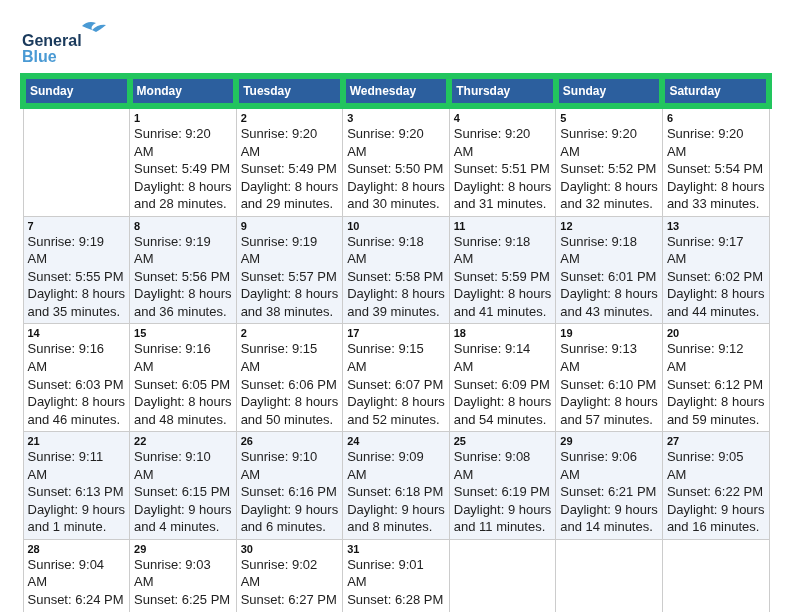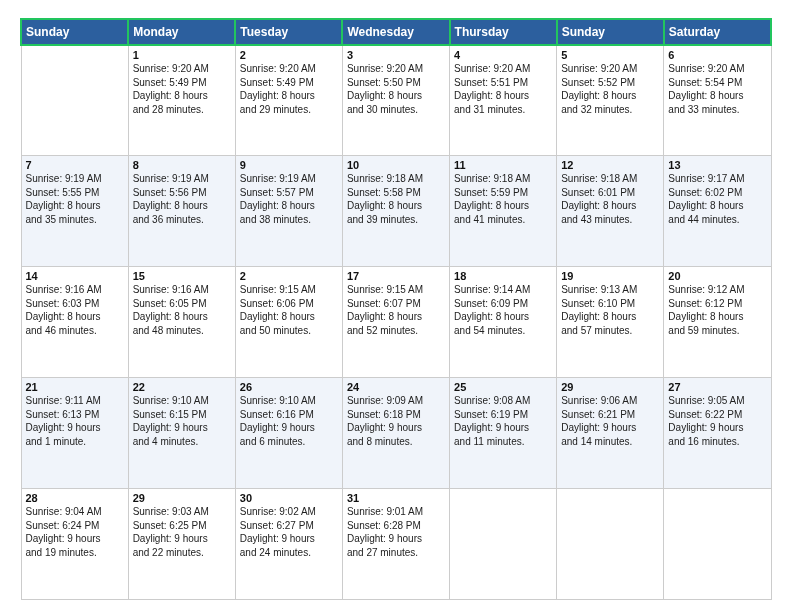--- a/index.html
+++ b/index.html
@@ -49,56 +49,72 @@
       width: 100%;
       table-layout: fixed;
     }
     .calendar th {
       background: #2c5f9e;
       color: #fff;
       font-size: 12px;
       font-weight: bold;
       padding: 5px 4px;
       text-align: left;
-      border: 2px solid #22c55e;
+      border: 6px solid #22c55e;
     }
     .calendar td {
       border: 1px solid #ccc;
       vertical-align: top;
       padding: 3px 4px;
       font-size: 9.5px;
       color: #222;
       height: 80px;
     }
     .day-number {
       font-size: 11px;
       font-weight: bold;
       color: #111;
       display: block;
       margin-bottom: 1px;
     }
     .day-info {
-      font-size: 10px;
+      font-size: 13px;
       color: #222;
       line-height: 1.35;
     }
     .empty-cell {
       background: #f9f9f9;
     }
     .row-shaded td {
       background: #f0f4fa;
     }
     .row-white td {
       background: #fff;
     }
   </style>
 </head>
 <body>
 
 <div class="page">
+  <div class="header">
+    <div class="logo">
+      <svg width="110" height="45" viewBox="0 0 110 45">
+
+        <path d="M62 8 Q68 2 76 5 Q70 8 72 12 Q66 10 62 8Z" fill="#4a9ad4"></path>
+        <path d="M72 12 Q78 6 86 7 Q80 12 76 14 Q74 13 72 12Z" fill="#4a9ad4"></path>
+
+        <text x="2" y="28" font-family="Arial" font-size="16" font-weight="bold" fill="#1a3a5c">General</text>
+        <text x="2" y="44" font-family="Arial" font-size="16" font-weight="bold" fill="#4a9ad4">Blue</text>
+      </svg>
+    </div>
+    <div class="title-block">
+      <div class="month-title"></div>
+      <div class="location"></div>
+    </div>
+  </div>
 
   <table class="calendar">
     <thead>
       <tr>
       <th>Sunday</th>
           <th>Monday</th>
           <th>Tuesday</th>
           <th>Wednesday</th>
           <th>Thursday</th>
           <th>Sunday</th>

